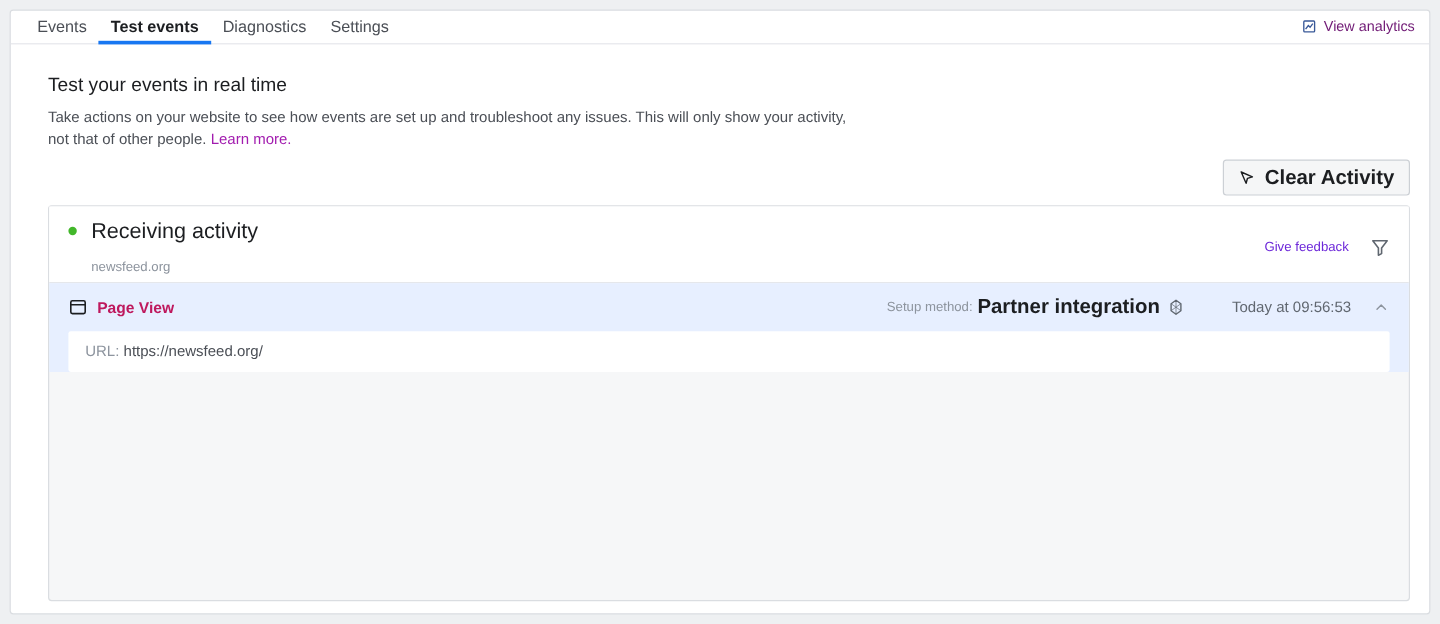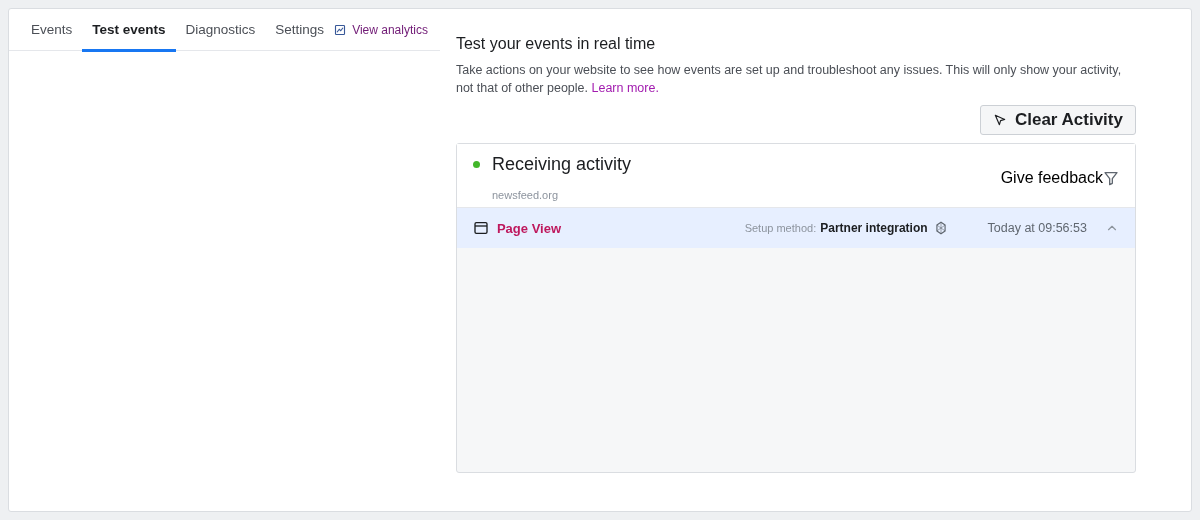--- a/index.html
+++ b/index.html
@@ -1,52 +1,52 @@
 <!DOCTYPE html>
 <html><head>
 <meta charset="utf-8">
 <style>
   * { box-sizing: border-box; margin: 0; padding: 0; }
   html, body { width: 1200px; height: 520px; font-family: Helvetica, Arial, sans-serif; background: #eef0f2; }
   .frame { position: relative; width: 1200px; height: 520px; background: #eef0f2; padding: 8px; }
-  .panel { background: #fff; border: 1px solid #dadde1; border-radius: 3px; width: 100%; height: 100%; display: flex; flex-direction: row; }
+  .panel { background: #fff; border: 1px solid #dadde1; border-radius: 3px; width: 100%; height: 100%; display: flex; flex-direction: column; }
   .tabs { display: flex; align-items: center; border-bottom: 1px solid #e5e7eb; height: 42px; padding: 0 12px; }
   .tab { padding: 0 10px; height: 100%; display: flex; align-items: center; font-size: 13.5px; color: #4b4f56; cursor: pointer; border-bottom: 3px solid transparent; margin-top: 3px; }
   .tab.active { font-weight: 700; color: #1c1e21; border-bottom-color: #1877f2; }
   .tabs-spacer { flex: 1; }
   .view-analytics { display: flex; align-items: center; gap: 6px; color: #701a75; font-size: 12px; cursor: pointer; }
   .va-icon { width: 12px; height: 12px; }
 
-  .content { padding: 16px 0 10px 0; }
+  .content { padding: 16px 0 10px 15px; }
   .section-head { padding: 10px 16px 0 16px; }
   .title { font-size: 16px; color: #1c1e21; font-weight: 400; margin-bottom: 8px; }
   .subtitle { font-size: 12.5px; color: #4b4f56; line-height: 1.45; max-width: 680px; }
   .learn-more { color: #a21caf; cursor: pointer; }
 
   .action-row { display: flex; justify-content: flex-end; padding: 8px 16px 8px 16px; }
   .btn { display: inline-flex; align-items: center; gap: 8px; height: 30px; padding: 0 12px; border: 1px solid #ccd0d5; border-radius: 3px; background: #f5f6f7; color: #1c1e21; font-size: 17px; font-weight: 600; cursor: pointer; }
   .btn svg { width: 14px; height: 14px; }
 
   .results { margin: 0 16px; border: 1px solid #dadde1; border-radius: 3px; background: #f6f7f8; height: 330px; }
   .status-bar { display: flex; align-items: center; padding: 10px 16px 6px 16px; background: #fff; border-bottom: 1px solid #e5e7eb; }
   .dot { width: 7px; height: 7px; border-radius: 50%; background: #42b72a; margin-right: 12px; }
   .status-text { font-size: 18px; color: #1c1e21; }
   .status-sub { font-size: 11px; color: #8d949e; margin-left: 19px; margin-top: 14px; }
   .status-main { display: flex; flex-direction: column; }
   .status-spacer { flex: 1; }
-  .feedback-link { font-size: 16px; color: #000000; cursor: pointer; }
+  .feedback-link { font-size: 11px; color: #6d28d9; cursor: pointer; margin-right: 18px; }
   .filter-icon { width: 16px; height: 16px; color: #606770; cursor: pointer; }
 
   .event-row { background: #e7efff; padding: 0 16px; }
   .event-head { display: flex; align-items: center; height: 40px; }
   .event-icon { width: 16px; height: 16px; margin-right: 8px; color: #1c1e21; }
   .event-name { font-size: 13px; font-weight: 700; color: #be185d; }
   .event-spacer { flex: 1; }
   .setup-label { font-size: 11px; color: #8d949e; }
-  .setup-value { font-size: 12px; color: #1c1e21; font-weight: 600; margin-left: 4px; margin-right: 6px; }
+  .setup-value { font-size: 17px; color: #1c1e21; font-weight: 600; margin-left: 4px; margin-right: 6px; }
   .partner-icon { width: 14px; height: 14px; color: #606770; margin-right: 40px; }
   .event-time { font-size: 12.5px; color: #606770; margin-right: 18px; }
   .chevron { width: 14px; height: 14px; color: #8d949e; cursor: pointer; }
 
   .event-detail { background: #fff; border-radius: 2px; margin: 0 0 12px 0; padding: 10px 14px; font-size: 12.5px; color: #4b4f56; }
   .event-detail .lbl { color: #8d949e; }
 </style>
 </head>
 <body>
 
@@ -117,19 +117,24 @@
             <svg class="partner-icon" viewBox="0 0 24 24" fill="none" stroke="currentColor" stroke-width="2" stroke-linejoin="round">
               <path d="M12 2 L19 7 L19 17 L12 22 L5 17 L5 7 Z"></path>
               <path d="M12 2 L12 22 M5 7 L19 17 M19 7 L5 17" stroke-width="1"></path>
             </svg>
             <span class="event-time">Today at 09:56:53</span>
             <svg class="chevron" viewBox="0 0 24 24" fill="none" stroke="currentColor" stroke-width="2" stroke-linecap="round" stroke-linejoin="round">
               <polyline points="18 15 12 9 6 15"></polyline>
             </svg>
           </div>
 
+          <div class="event-detail">
+            <span class="lbl">URL:</span>
+            <span> </span>
+            <span>https://newsfeed.org/</span>
+          </div>
         </div>
 
       </div>
     </div>
 
   </div>
 </div>
 
 </body></html>

